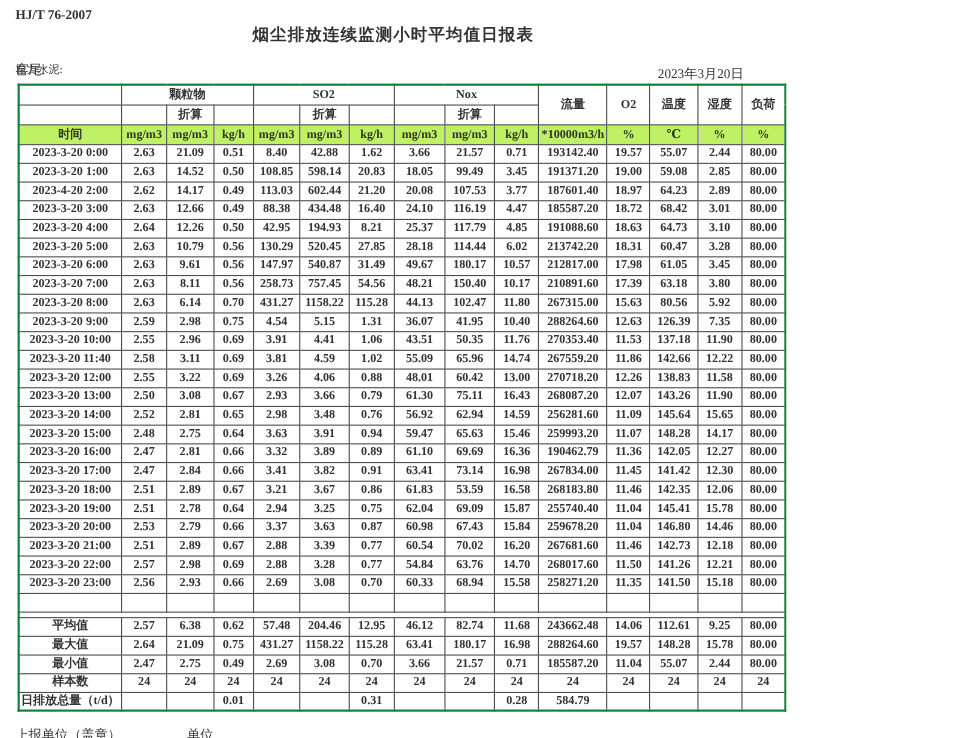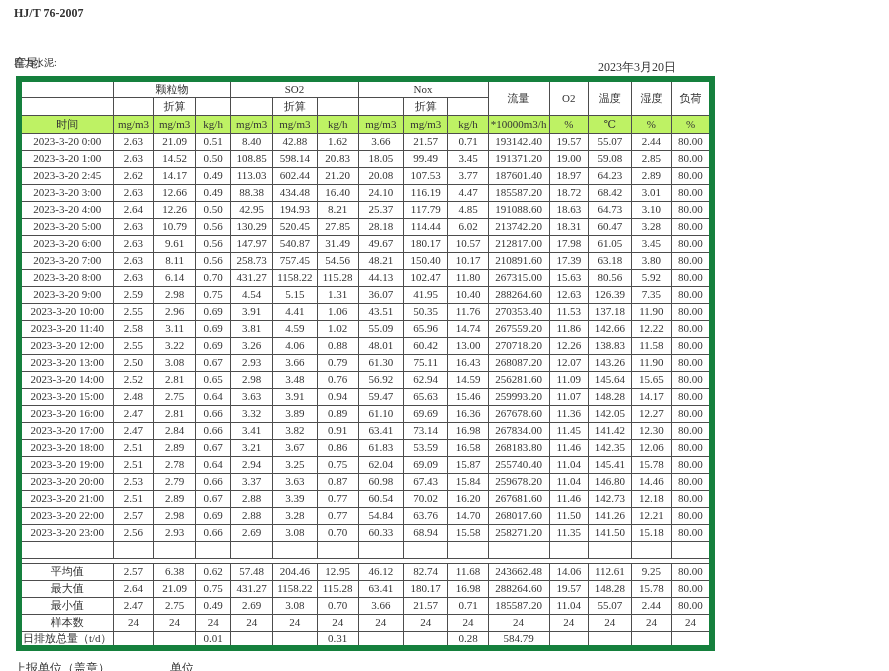--- a/index.html
+++ b/index.html
@@ -47,21 +47,22 @@
     position: absolute;
     top: 59px; right: 39px;
     font-size: 12px;
   }
   table.report {
     position: absolute;
     top: 76px; left: 16px;
     border-collapse: collapse;
     table-layout: fixed;
     font-size: 11px;
-    border: 6px solid #15803d;
+    border: 2px solid #15803d;
+    font-weight: bold;
   }
   table.report td {
     border: 1px solid #4d4d4d;
     height: 17px;
     text-align: center;
     vertical-align: middle;
     padding: 0 1px;
     white-space: nowrap;
     overflow: hidden;
     line-height: 1.1;
@@ -80,20 +81,21 @@
   .footer-note1 { position: absolute; top: 645px; left: 14px; font-size: 12px; }
   .footer-note2 { position: absolute; top: 660px; left: 14px; font-size: 12px; }
   .footer-note3 { position: absolute; top: 660px; left: 170px; font-size: 12px; }
 </style>
 </head>
 <body>
 
 <div class="page">
 
   <div class="std-code">HJ/T  76-2007</div>
+  <div class="report-title">烟尘排放连续监测小时平均值日报表</div>
   <div class="company-line">自力水泥:</div>
   <div class="location-line">窑尾:</div>
   <div class="date-line">2023年3月20日</div>
 
   <table class="report">
     <colgroup>
       <col style="width:90px">
       <col style="width:48px">
         <col style="width:50px">
         <col style="width:50px">
@@ -180,21 +182,21 @@
           <td>18.05</td>
           <td>99.49</td>
           <td>3.45</td>
           <td>191371.20</td>
           <td>19.00</td>
           <td>59.08</td>
           <td>2.85</td>
           <td>80.00</td>
         </tr>
         <tr>
-          <td>2023-3-20 2:45</td>
+          <td>2023-4-20 2:00</td>
           <td>2.62</td>
           <td>14.17</td>
           <td>0.49</td>
           <td>113.03</td>
           <td>602.44</td>
           <td>21.20</td>
           <td>20.08</td>
           <td>107.53</td>
           <td>3.77</td>
           <td>187601.40</td>
@@ -428,21 +430,21 @@
           <td>2023-3-20 16:00</td>
           <td>2.47</td>
           <td>2.81</td>
           <td>0.66</td>
           <td>3.32</td>
           <td>3.89</td>
           <td>0.89</td>
           <td>61.10</td>
           <td>69.69</td>
           <td>16.36</td>
-          <td>267678.60</td>
+          <td>190462.79</td>
           <td>11.36</td>
           <td>142.05</td>
           <td>12.27</td>
           <td>80.00</td>
         </tr>
         <tr>
           <td>2023-3-20 17:00</td>
           <td>2.47</td>
           <td>2.84</td>
           <td>0.66</td>

